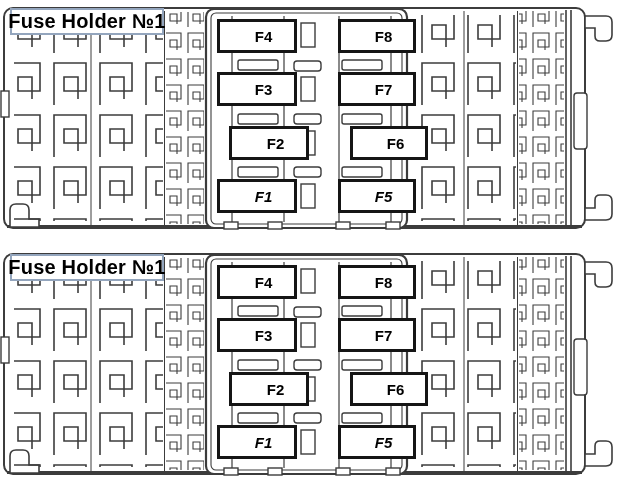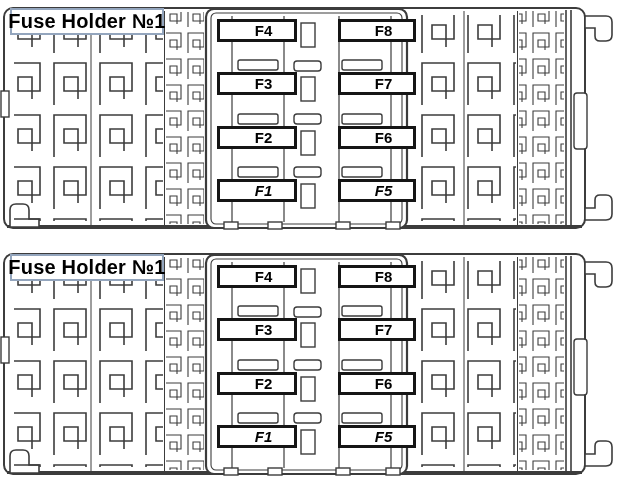--- a/index.html
+++ b/index.html
@@ -11,28 +11,28 @@
   .decor{position:absolute;left:0;top:0;width:100%;height:100%;z-index:1;}
   .ln{stroke:var(--line,#3c3c3c);}
   .label-box{
     position:absolute;left:10px;top:5px;width:150px;height:23px;
     background:#fff;border:2px solid var(--label_box_border,#93a5bd);
     display:flex;align-items:center;justify-content:center;
     font-weight:700;font-size:20px;letter-spacing:.2px;color:var(--text,#000);
     z-index:3;white-space:nowrap;
   }
   .fuse{
-    position:absolute;height:23px;background:#fff;
+    position:absolute;height:34px;background:#fff;
     border:3px solid var(--fuse_border,#151515);box-sizing:border-box;
     display:flex;align-items:center;justify-content:center;
     font-weight:700;font-size:15px;color:var(--text,#000);z-index:2;padding-left:13px;
   }
   .col-l{left:217px;width:80px;}
   .col-r{left:338px;width:78px;}
-  .r0{top:16px;}.r1{top:69px;}.r2{top:123px;}.r3{top:176px;font-style:italic;}
+  .r0{top:16px;}.r1{top:69px;}.r2{top:123px;margin-left:12px;}.r3{top:176px;font-style:italic;}
 </style>
 </head>
 <body>
 
 <div class="stage">
 
   <svg width="0" height="0" style="position:absolute" aria-hidden="true">
     <defs>
       <pattern id="mL" width="46" height="52" patternUnits="userSpaceOnUse">
         <path d="M8 50 V8 H40 V36 H18 V22 H32 V44" fill="none" class="ln" stroke-width="1.6"></path>

